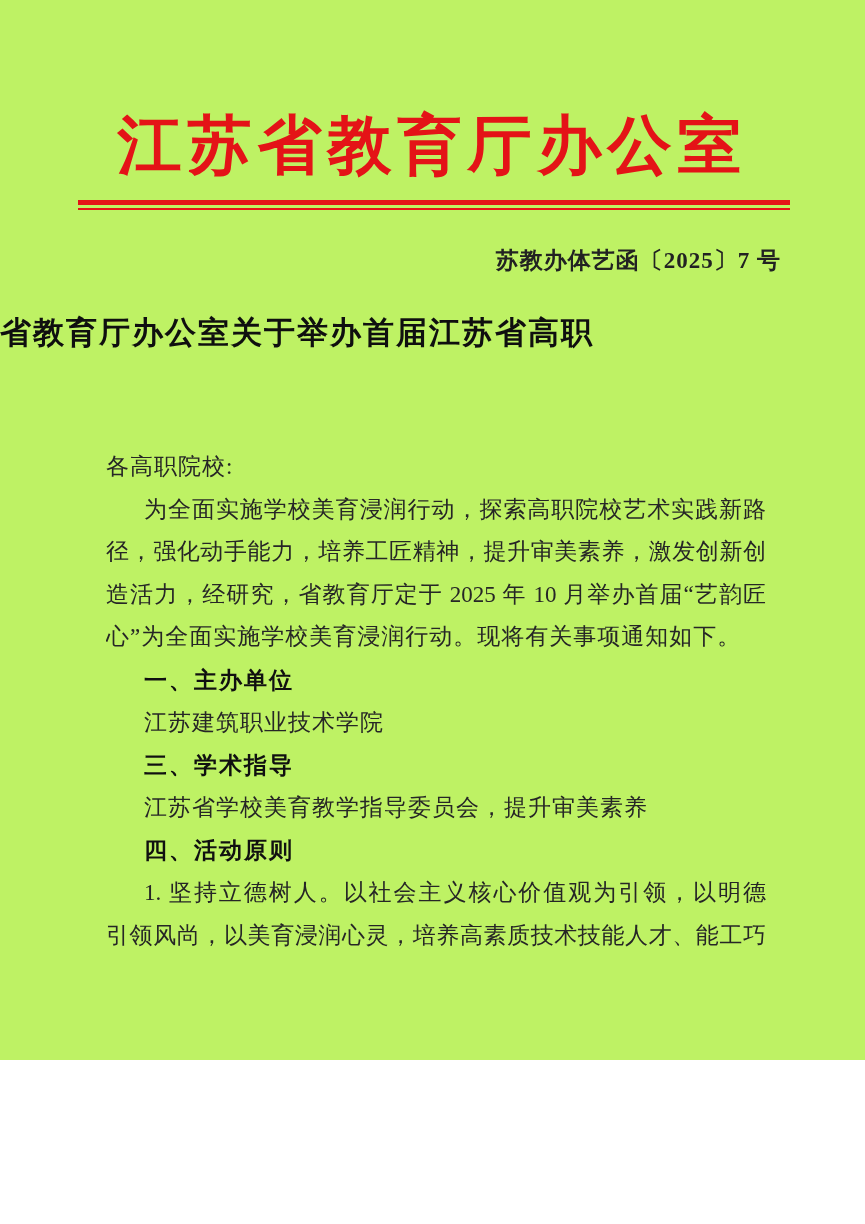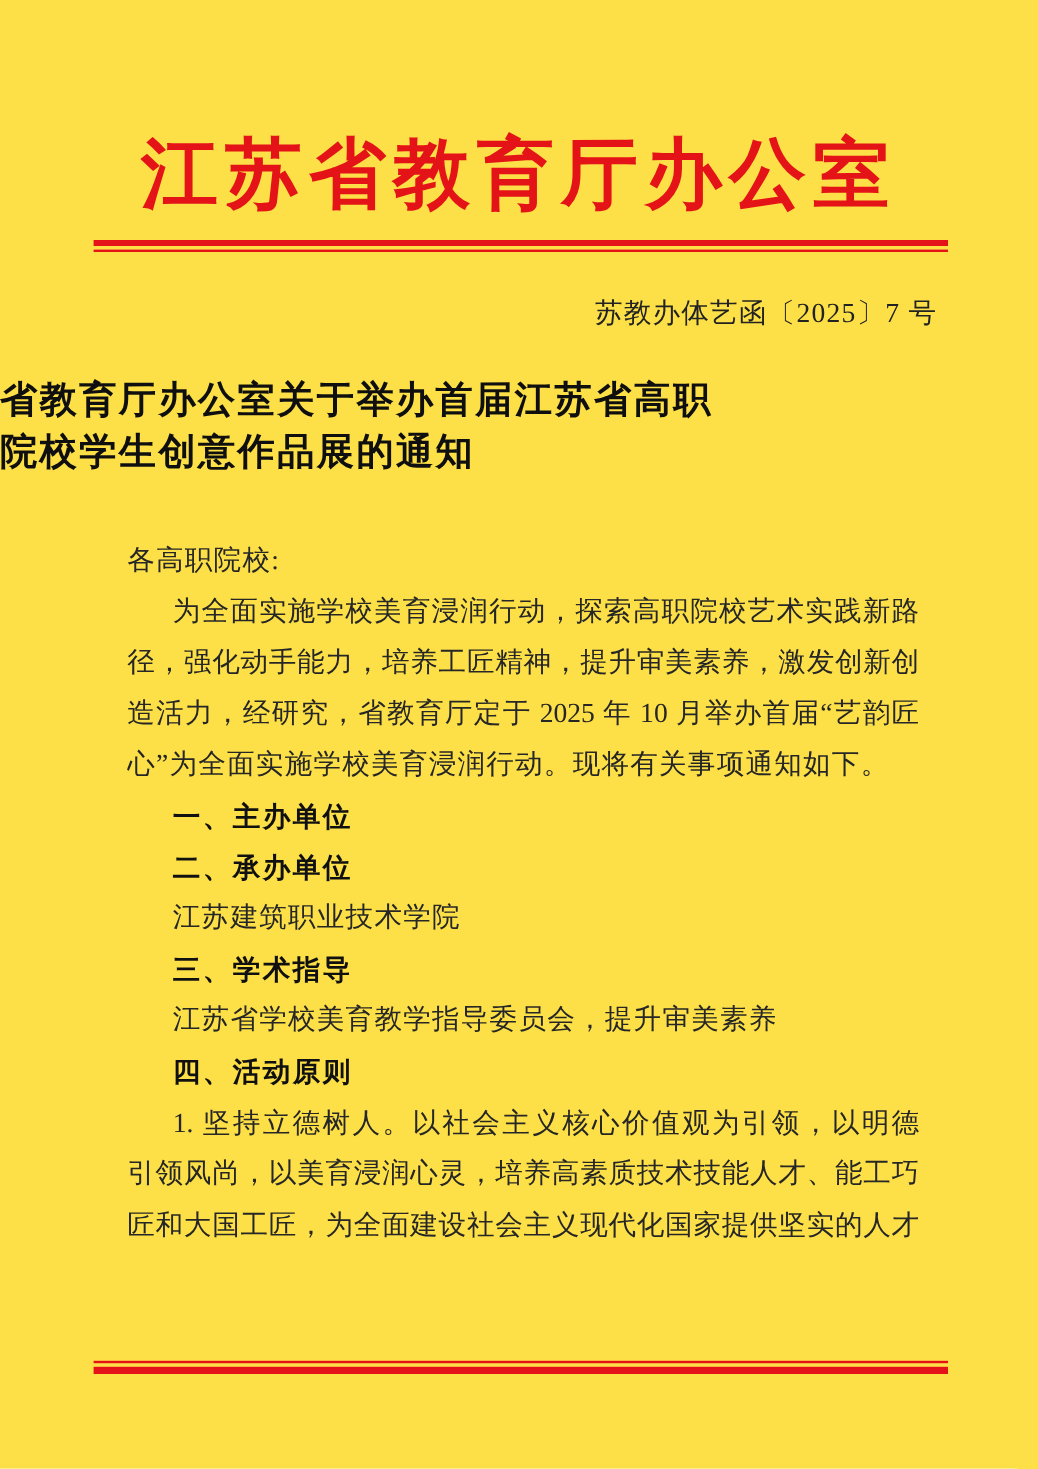--- a/index.html
+++ b/index.html
@@ -5,22 +5,22 @@
   :root{
     --accent_red:#e41317;
     --ink:#262626;
     --serif:"Liberation Serif","DejaVu Serif",serif;
     --sans:"Liberation Sans","DejaVu Sans",sans-serif;
   }
   *{margin:0;padding:0;box-sizing:border-box;}
   html,body{background:#ffffff;}
   .page{
     position:relative;
-    width:865px;height:1224px;
-    background:#fde047;
+    width:865px;height:1060px;
+    background:#bef264;
     overflow:hidden;
     font-family:var(--serif);
     color:var(--ink);
   }
   
   .letterhead{
     position:absolute;top:100px;left:0;right:0;
     text-align:center;
     font-family:var(--serif);
     font-weight:700;
@@ -40,20 +40,21 @@
   .divider-bottom .rule-thick{height:6px;background:var(--accent_red);margin-top:3px;}
   
   .doc-number{
     position:absolute;top:246px;left:0;right:84px;
     text-align:right;
     font-size:23px;
     line-height:30px;
     color:#222222;
     letter-spacing:1px;
     white-space:nowrap;
+    font-weight:bold;
   }
   
   .doc-title{
     position:absolute;top:311px;left:0;right:0;
     font-family:var(--serif);
     font-weight:700;
     font-size:31px;
     line-height:44px;
     letter-spacing:2px;
     color:#0f0f0f;
@@ -95,38 +96,35 @@
 
   <div class="divider-top">
     <div class="rule-thick"></div>
     <div class="rule-thin"></div>
   </div>
 
   <div class="doc-number">苏教办体艺函〔2025〕7 号</div>
 
   <h1 class="doc-title">
     <span class="t-line">省教育厅办公室关于举办首届江苏省高职</span>
-    <span class="t-line">院校学生创意作品展的通知</span>
   </h1>
 
   <div class="body-text">
     <div class="ln">各高职院校:</div>
     <div class="ln ind j">为全面实施学校美育浸润行动，探索高职院校艺术实践新路</div>
     <div class="ln j">径，强化动手能力，培养工匠精神，提升审美素养，激发创新创</div>
     <div class="ln j">造活力，经研究，省教育厅定于 2025 年 10 月举办首届“艺韵匠</div>
     <div class="ln">心”为全面实施学校美育浸润行动。现将有关事项通知如下。</div>
     <div class="ln ind hd">一、主办单位</div>
-    <div class="ln ind hd">二、承办单位</div>
     <div class="ln ind">江苏建筑职业技术学院</div>
     <div class="ln ind hd">三、学术指导</div>
     <div class="ln ind">江苏省学校美育教学指导委员会，提升审美素养</div>
     <div class="ln ind hd">四、活动原则</div>
     <div class="ln ind j">1. 坚持立德树人。以社会主义核心价值观为引领，以明德</div>
     <div class="ln j">引领风尚，以美育浸润心灵，培养高素质技术技能人才、能工巧</div>
-    <div class="ln j">匠和大国工匠，为全面建设社会主义现代化国家提供坚实的人才</div>
   </div>
 
   <div class="divider-bottom">
     <div class="rule-thin"></div>
     <div class="rule-thick"></div>
   </div>
 
 </div>
 
 </body></html>

